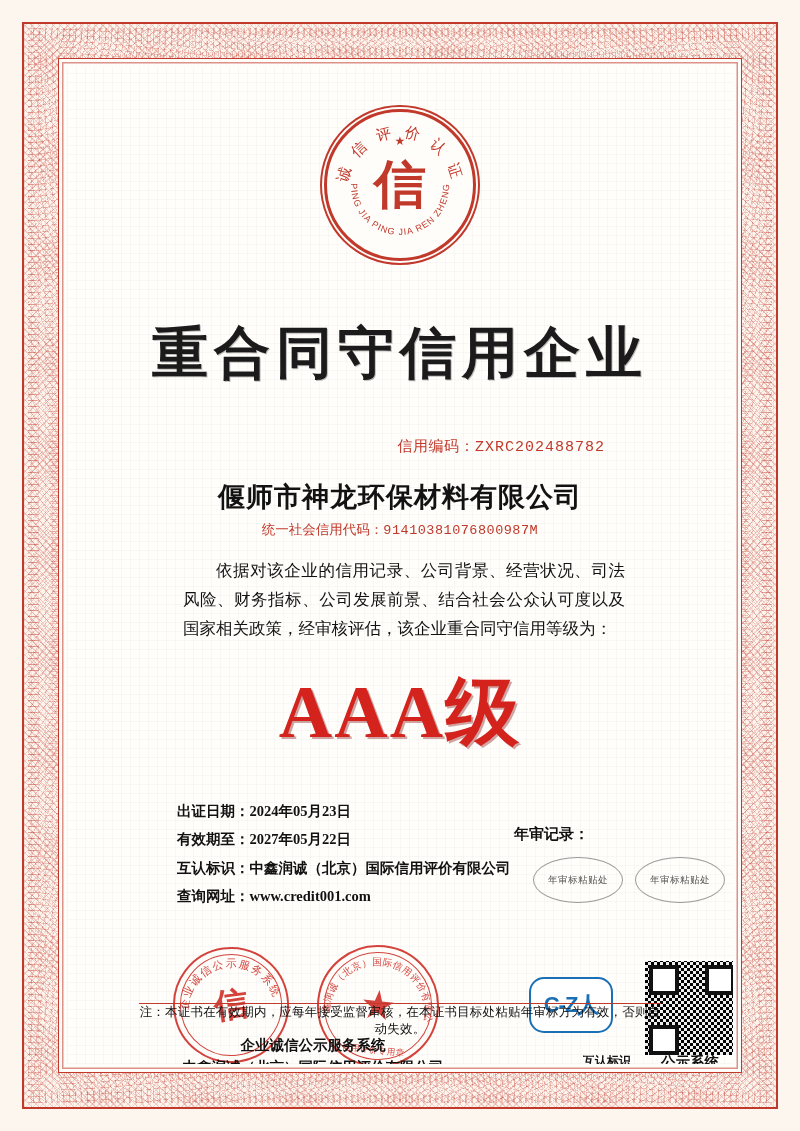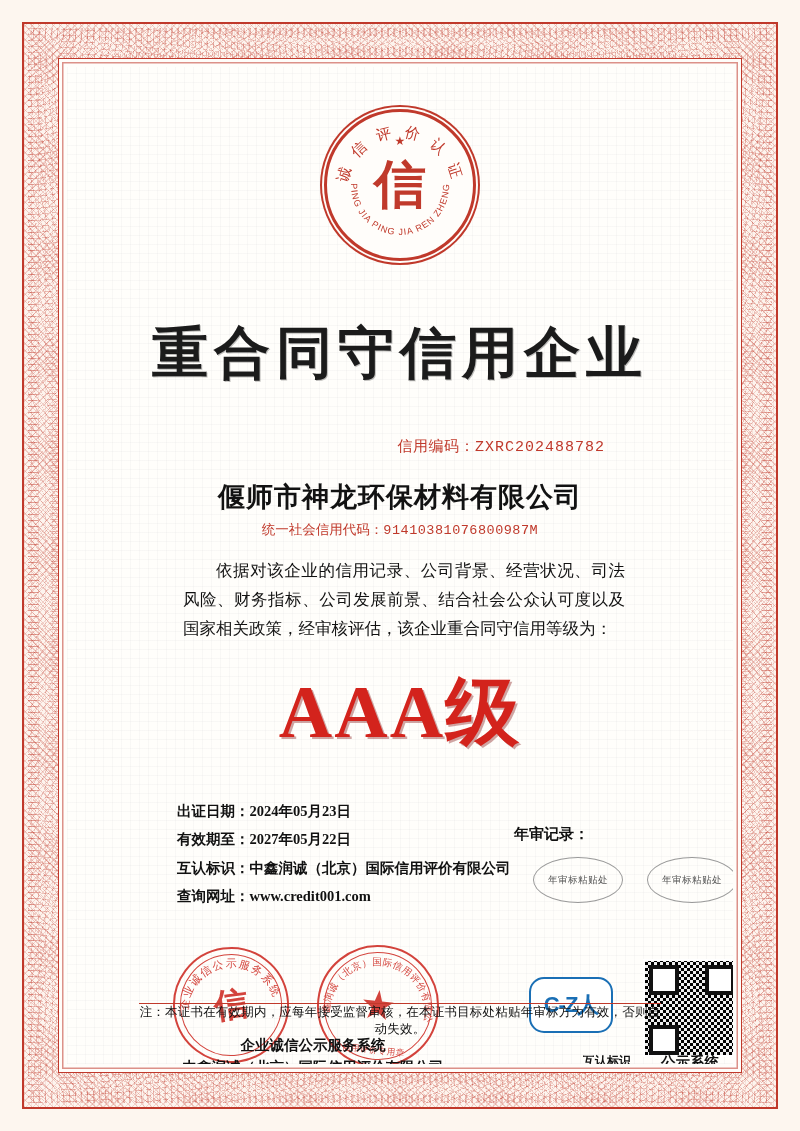--- a/index.html
+++ b/index.html
@@ -218,21 +218,21 @@
     left: 447px;
     font-size: 15px;
     font-weight: bold;
     color: #111;
   }
   .annual-slots {
     position: absolute;
     top: 790px;
     left: 466px;
     display: flex;
-    gap: 24px;
+    gap: 12px;
   }
   .slot {
     width: 88px;
     height: 44px;
     border: 1px solid #9a9a9a;
     border-radius: 50%;
     display: flex;
     align-items: center;
     justify-content: center;
     font-size: 9.5px;

